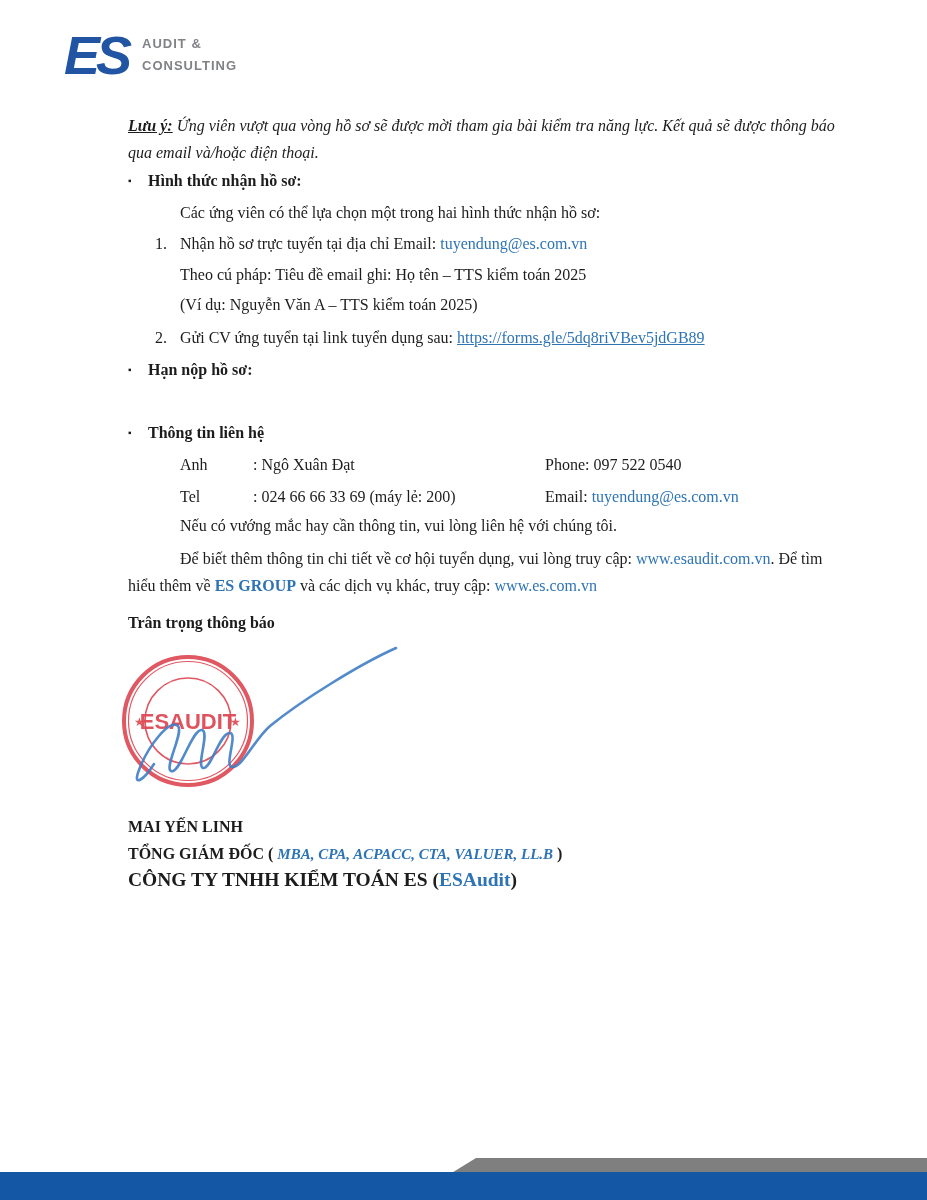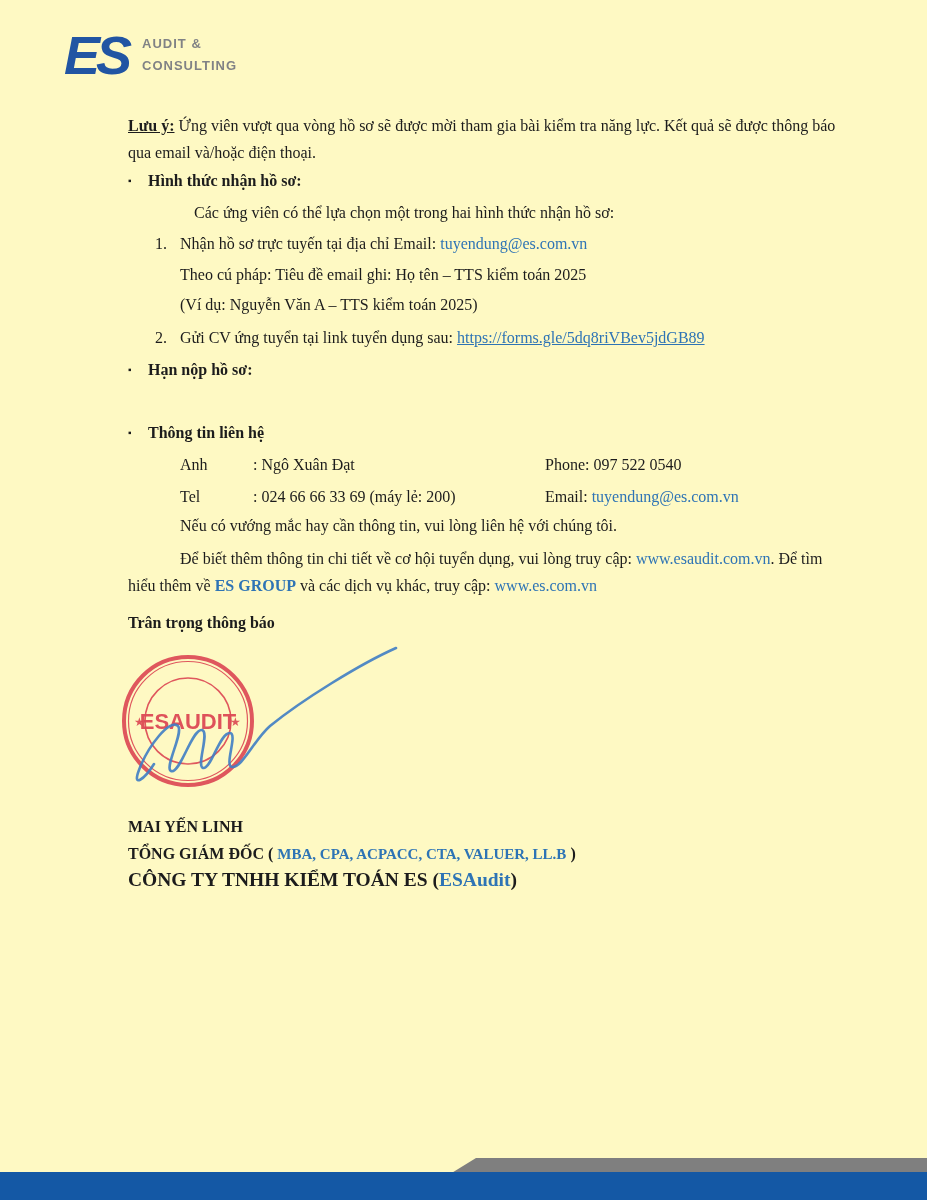--- a/index.html
+++ b/index.html
@@ -1,28 +1,28 @@
 <!DOCTYPE html>
 <html><head>
 <meta charset="utf-8">
 <style>
   html,body{margin:0;padding:0;background:#e8e8e8;}
-  .page{position:relative;width:927px;height:1200px;background:#fef9c3;margin:0 auto;
+  .page{position:relative;width:927px;height:1200px;background:#ffffff;margin:0 auto;
         font-family:"Liberation Serif",serif;color:#1c1c1c;overflow:hidden;}
   
   .logo{position:absolute;left:64px;top:30px;display:flex;align-items:center;}
   .logo-mark{font-family:"Liberation Sans",sans-serif;font-weight:bold;font-style:italic;
              font-size:54px;line-height:50px;color:#2155a3;letter-spacing:-4px;padding-right:14px;}
   .logo-text{font-family:"Liberation Sans",sans-serif;font-weight:bold;color:#808285;
              font-size:13px;line-height:22px;letter-spacing:1px;}
   
   .line{position:absolute;font-size:16px;line-height:21px;white-space:nowrap;}
   .wrap{position:absolute;font-size:16px;line-height:27px;white-space:normal;width:720px;}
   .b{font-weight:bold;}
-  .i{}
+  .i{font-style:italic;}
   .u{text-decoration:underline;}
   .blue{color:#2e74b5;}
   .blt{display:inline-block;width:20px;font-size:10px;transform:translateY(-2px);}
   .num{display:inline-block;width:25px;}
   .lbl{display:inline-block;width:73px;}
   .date{margin-left:8px;font-weight:bold;}
   
   .stampwrap{position:absolute;left:110px;top:640px;}
   
   .bar-gray{position:absolute;left:450px;top:1158px;width:477px;height:16px;background:#7f7f7f;
@@ -43,21 +43,21 @@
     </span>
   </div>
 
   <div class="wrap" style="left:128px;top:112px;">
     <span class="b i u">Lưu ý:</span><span class="i"> Ứng viên vượt qua vòng hồ sơ sẽ được mời tham gia bài kiểm tra năng lực. Kết quả sẽ được thông báo qua email và/hoặc điện thoại.</span>
   </div>
 
   <div class="line" style="left:128px;top:170px;">
     <span class="blt">▪</span><span class="b">Hình thức nhận hồ sơ:</span>
   </div>
-  <div class="line" style="left:180px;top:202px;margin-left:14px;">Các ứng viên có thể lựa chọn một trong hai hình thức nhận hồ sơ:</div>
+  <div class="line" style="left:180px;top:202px;">Các ứng viên có thể lựa chọn một trong hai hình thức nhận hồ sơ:</div>
 
   <div class="line" style="left:155px;top:233px;">
     <span class="num">1.</span><span>Nhận hồ sơ trực tuyến tại địa chỉ Email: </span><span class="blue">tuyendung@es.com.vn</span>
   </div>
   <div class="line" style="left:180px;top:264px;">Theo cú pháp: Tiêu đề email ghi: Họ tên – TTS kiểm toán 2025</div>
   <div class="line" style="left:180px;top:294px;">(Ví dụ: Nguyễn Văn A – TTS kiểm toán 2025)</div>
 
   <div class="line" style="left:155px;top:327px;">
     <span class="num">2.</span><span>Gửi CV ứng tuyển tại link tuyển dụng sau: </span><span class="blue u">https://forms.gle/5dq8riVBev5jdGB89</span>
   </div>

